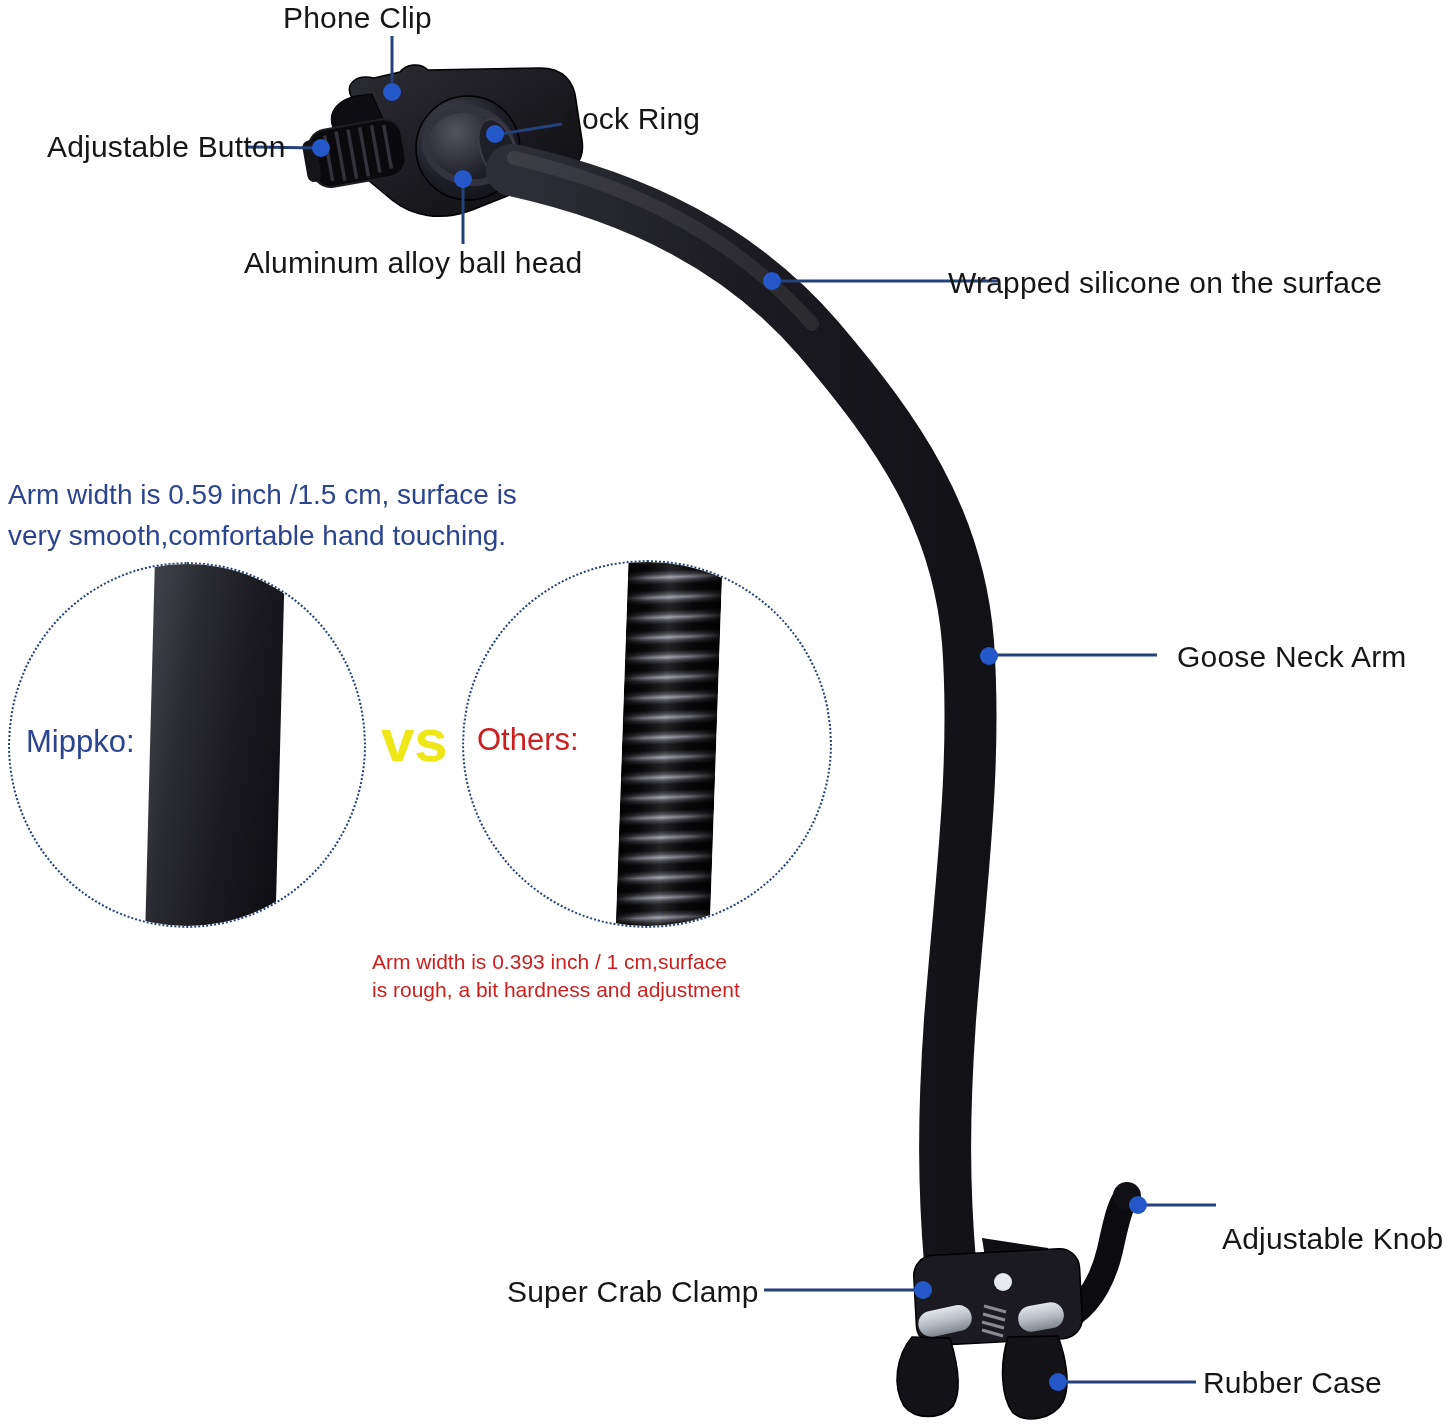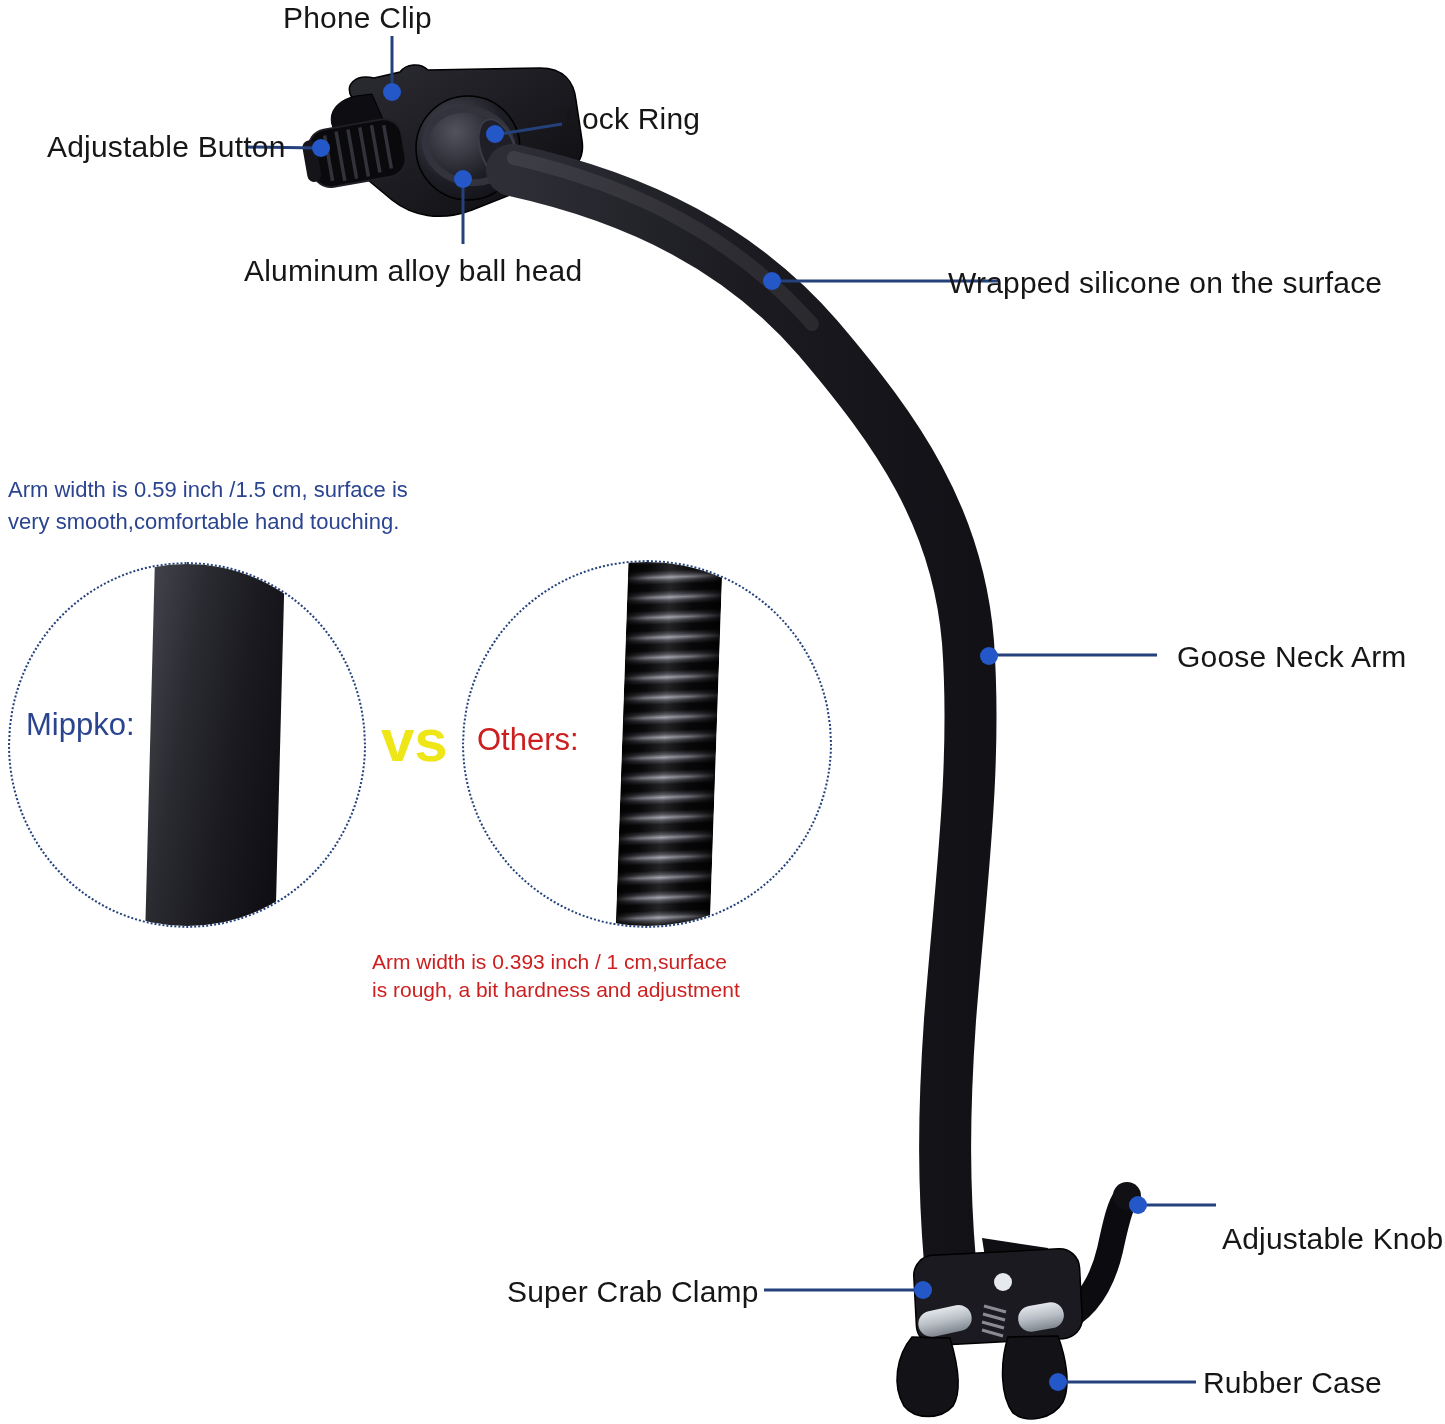--- a/index.html
+++ b/index.html
@@ -6,21 +6,21 @@
   .canvas{
     position:relative;width:1445px;height:1424px;background:#ffffff;
     font-family:Liberation Sans, sans-serif;overflow:hidden;
   }
   .canvas svg{position:absolute;left:0;top:0;}
   .label{
     position:absolute;font-size:30px;color:#161616;white-space:nowrap;
     letter-spacing:0.2px;
   }
   .note-blue{
-    position:absolute;left:8px;top:474px;font-size:22px;line-height:1.47;
+    position:absolute;left:8px;top:474px;font-size:28px;line-height:1.47;
     color:#2b448f;white-space:nowrap;
   }
   .note-red{
     position:absolute;left:372px;top:948px;font-size:21px;line-height:1.33;
     color:#cc2020;white-space:nowrap;
   }
   .note-blue span,.note-red span{display:block;}
   .cmp-circle{
     position:absolute;border-radius:50%;border:2px dotted #24417c;
     overflow:hidden;background:#ffffff;box-sizing:border-box;
@@ -33,21 +33,21 @@
     background:linear-gradient(98deg,#43434b 0%,#2a2a31 30%,#1a1a20 60%,#0c0c11 100%);
   }
   .ribbed-arm{
     position:absolute;left:158px;top:-12px;width:94px;height:396px;
     transform:rotate(2deg);border-radius:10px;
     background:
       linear-gradient(90deg,rgba(0,0,0,0.85) 0%,rgba(0,0,0,0.25) 22%,rgba(255,255,255,0.10) 45%,rgba(0,0,0,0.25) 70%,rgba(0,0,0,0.85) 100%),
       repeating-linear-gradient(176deg,#0b0b0d 0px,#0b0b0d 3px,#44444c 7px,#9b9ba6 10px,#44444c 13px,#0b0b0d 17px,#0b0b0d 20px);
   }
   .brand-label{
-    position:absolute;left:26px;top:707px;font-size:31px;color:#2b448f;white-space:nowrap;
+    position:absolute;left:26px;top:724px;font-size:31px;color:#2b448f;white-space:nowrap;
   }
   .others-label{
     position:absolute;left:477px;top:722px;font-size:31px;color:#cc2020;white-space:nowrap;
   }
   .vs-label{
     position:absolute;left:381px;top:706px;font-size:60px;font-weight:bold;
     color:#efe618;white-space:nowrap;
   }
 </style>
 </head>
@@ -156,21 +156,21 @@
       <g>
         <line x1="1196" y1="1382" x2="1065" y2="1382"></line>
         <circle cx="1058" cy="1382" r="9" fill="#2457c8" stroke="none"></circle>
       </g>
     </g>
   </svg>
 
   <div class="label" style="left:283px;top:1px;">Phone Clip</div>
   <div class="label" style="left:565px;top:102px;">Lock Ring</div>
   <div class="label" style="left:3px;top:130px;margin-left:44px;">Adjustable Button</div>
-  <div class="label" style="left:244px;top:254px;">Aluminum alloy ball head</div>
+  <div class="label" style="left:244px;top:246px;">Aluminum alloy ball head</div>
   <div class="label" style="left:948px;top:266px;">Wrapped silicone on the surface</div>
   <div class="label" style="left:1163px;top:640px;margin-left:14px;">Goose Neck Arm</div>
   <div class="label" style="left:1222px;top:1190px;margin-top:32px;">Adjustable Knob</div>
   <div class="label" style="left:507px;top:1275px;">Super Crab Clamp</div>
   <div class="label" style="left:1203px;top:1366px;">Rubber Case</div>
 
   <div class="note-blue">
     <span>Arm width is 0.59 inch /1.5 cm, surface is</span>
     <span>very smooth,comfortable hand touching.</span>
   </div>

